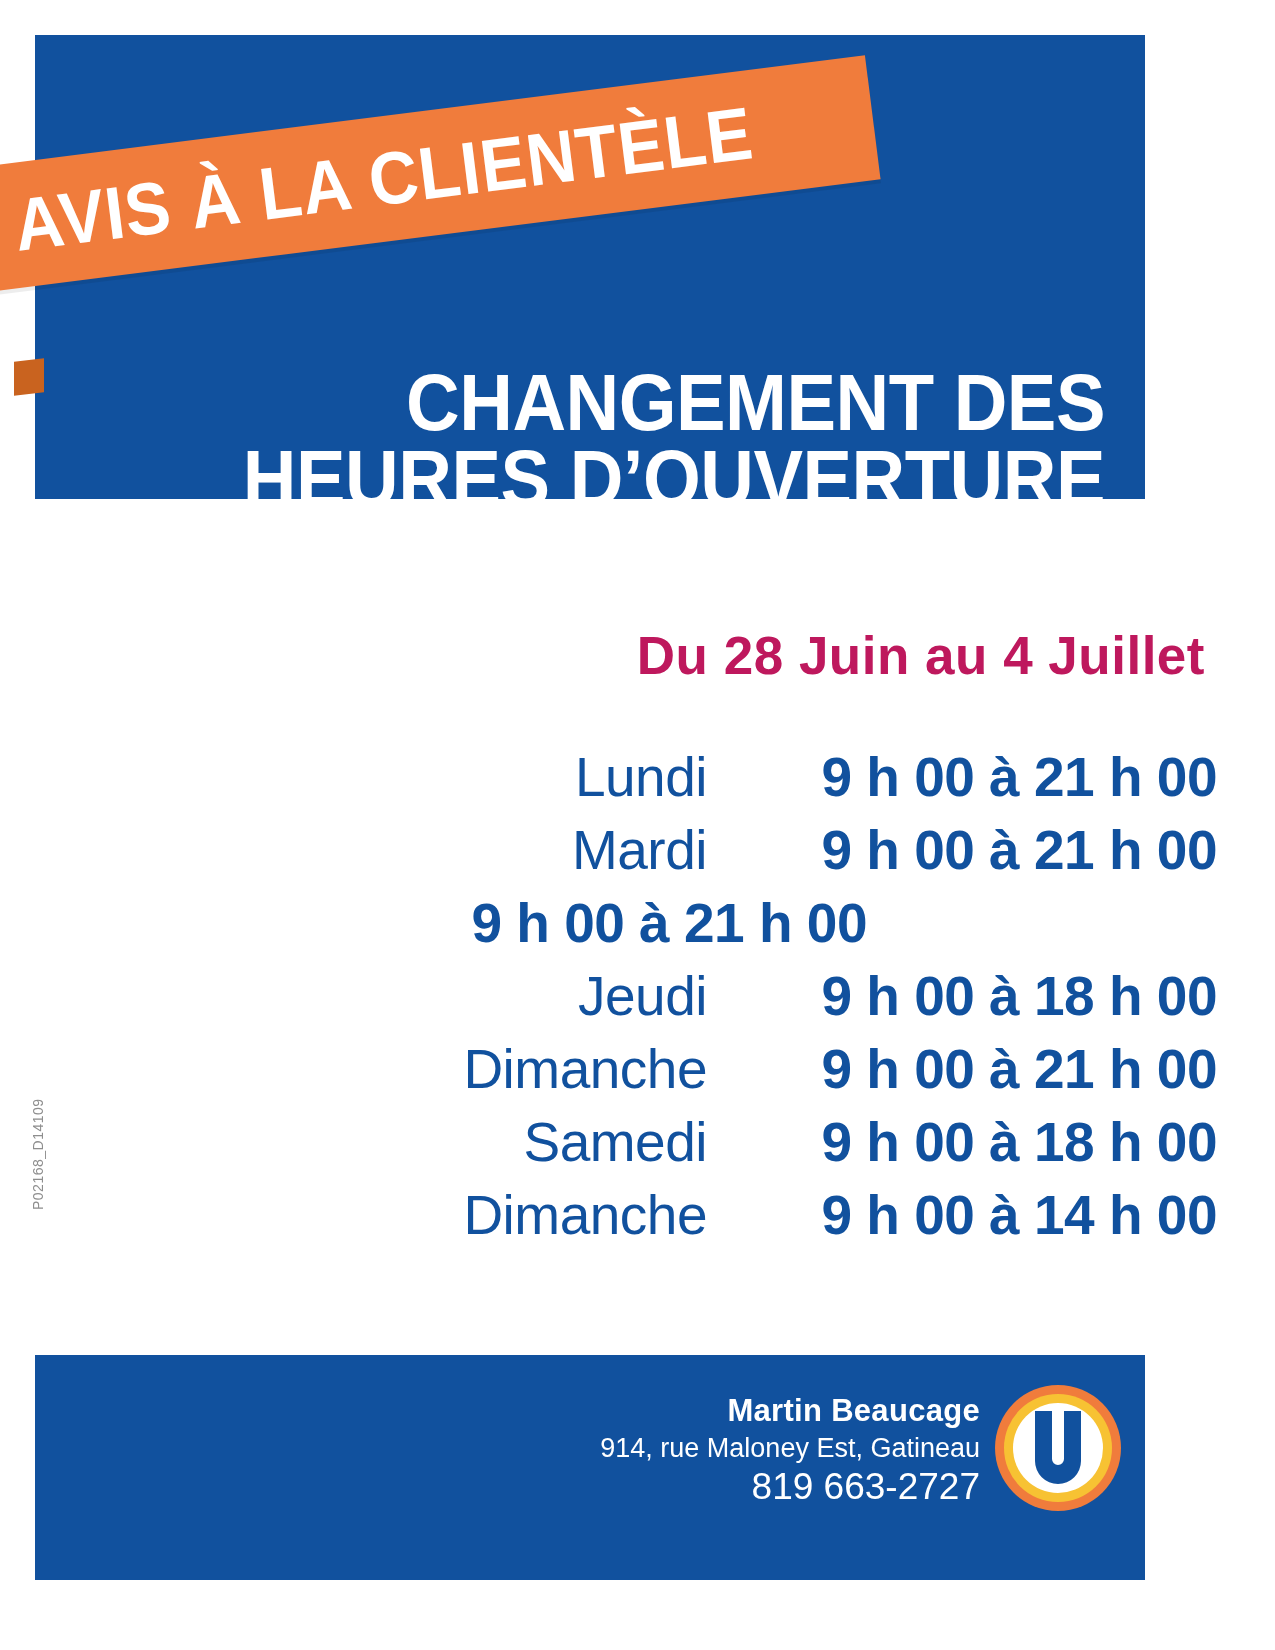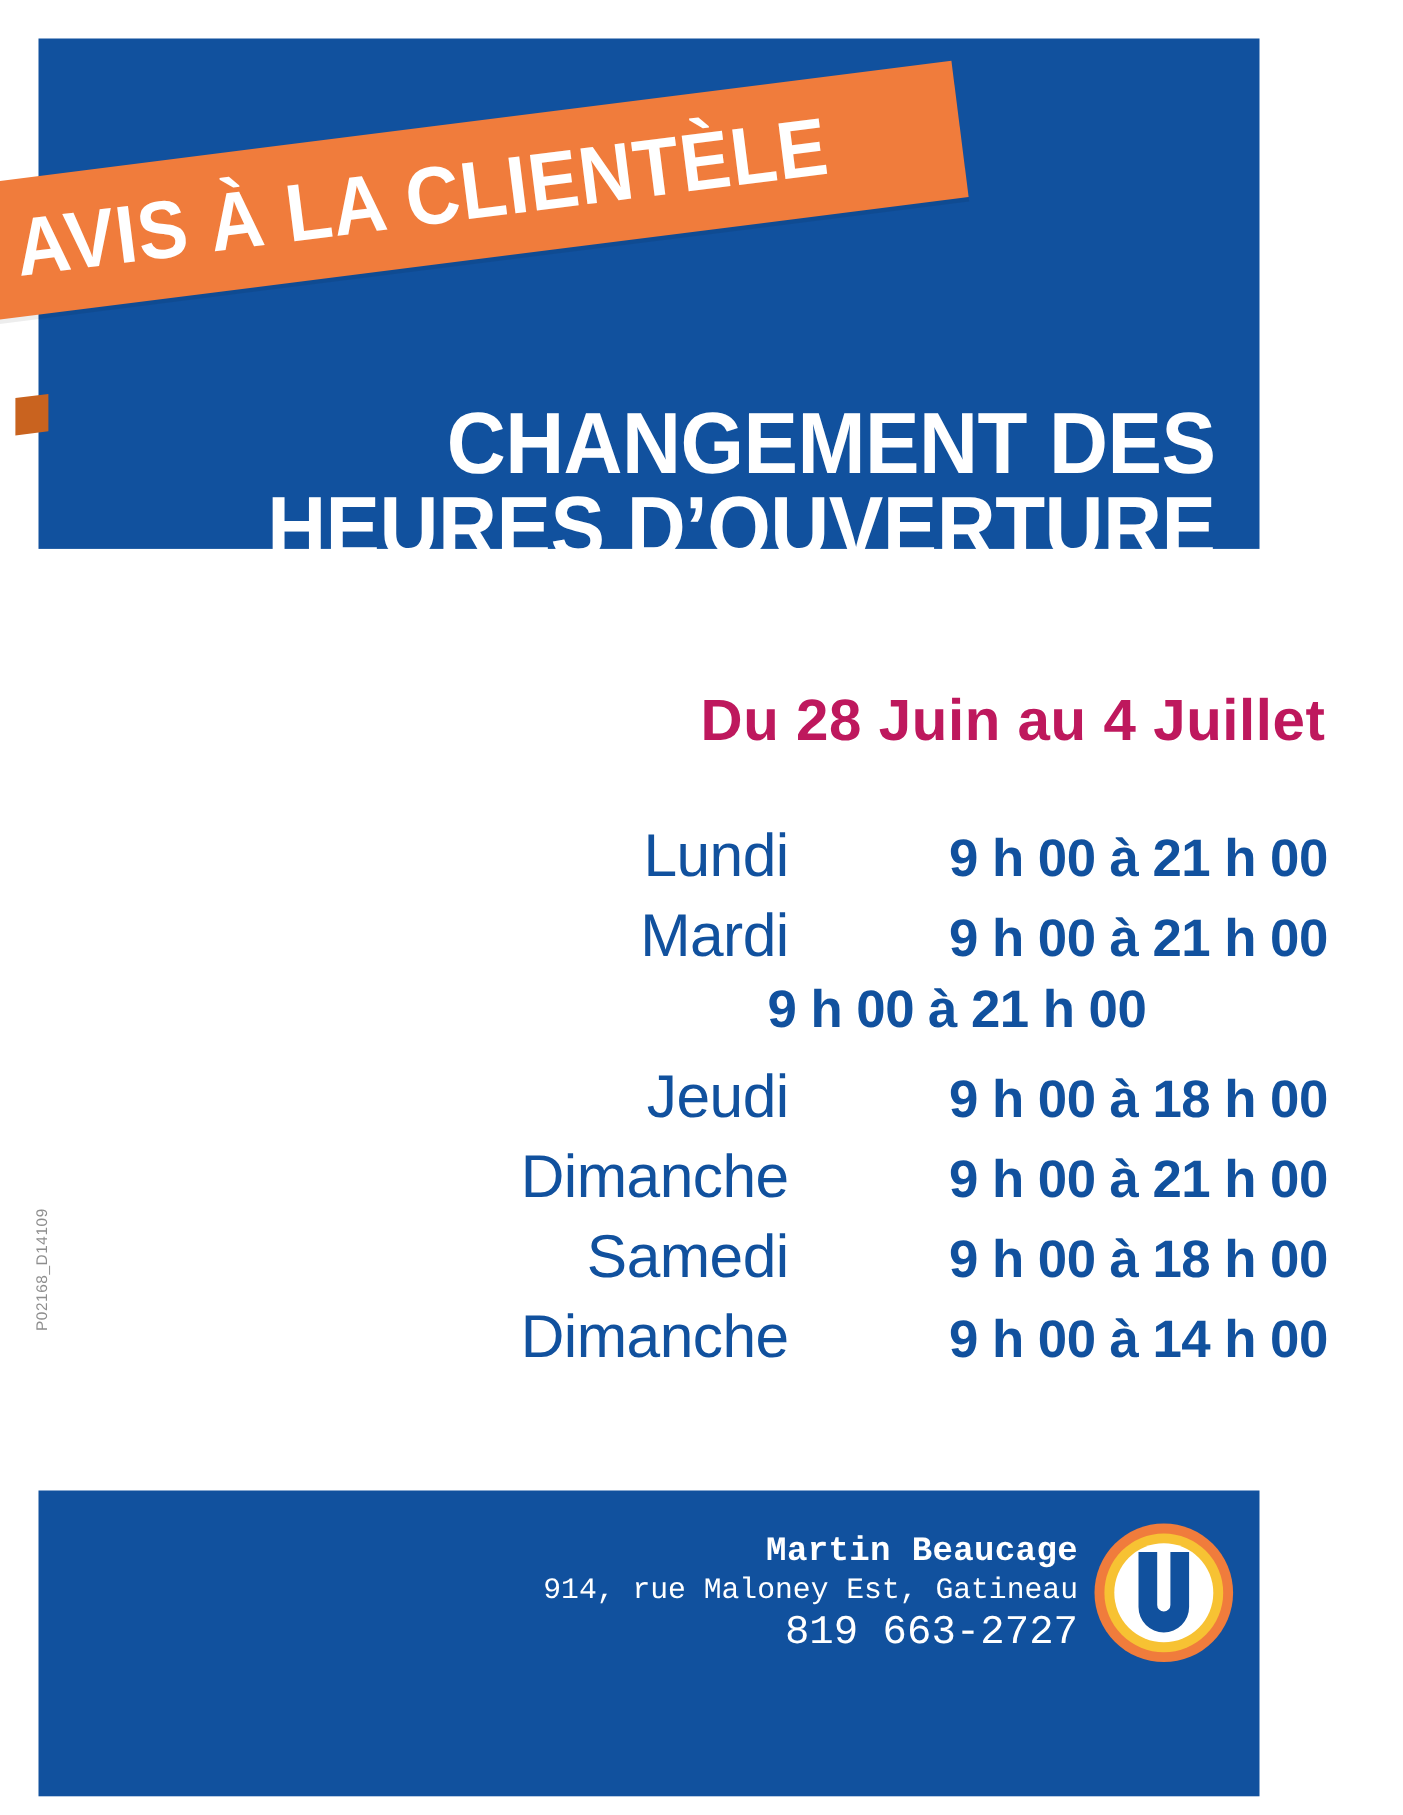--- a/index.html
+++ b/index.html
@@ -111,35 +111,35 @@
   .hours {
     position: absolute;
     right: 58px;
     top: 745px;
     width: 840px;
     color: #11519e;
   }
   .hours-row {
     display: flex;
     align-items: baseline;
-    justify-content: center;
+    justify-content: space-between;
     height: 73px;
   }
   .day {
     width: 330px;
     text-align: right;
     font-size: 55px;
     font-weight: normal;
     padding-right: 0px;
     letter-spacing: -0.5px;
   }
   .time {
     width: 490px;
     text-align: right;
-    font-size: 48px;
+    font-size: 55px;
     font-weight: bold;
     letter-spacing: -0.5px;
   }
 
   
   .side-code {
     position: absolute;
     left: 30px;
     top: 1210px;
     font-size: 14px;
@@ -149,23 +149,22 @@
     transform-origin: left top;
     white-space: nowrap;
   }
 
   
   .footer-band {
     position: absolute;
     left: 35px;
     top: 1355px;
     width: 1110px;
-    height: 278px;
+    height: 225px;
     background: #11519e;
-    font-family: Liberation Mono, monospace;
   }
   .footer-text {
     position: absolute;
     right: 165px;
     top: 38px;
     text-align: right;
     color: #ffffff;
   }
   .footer-name {
     font-size: 31px;

